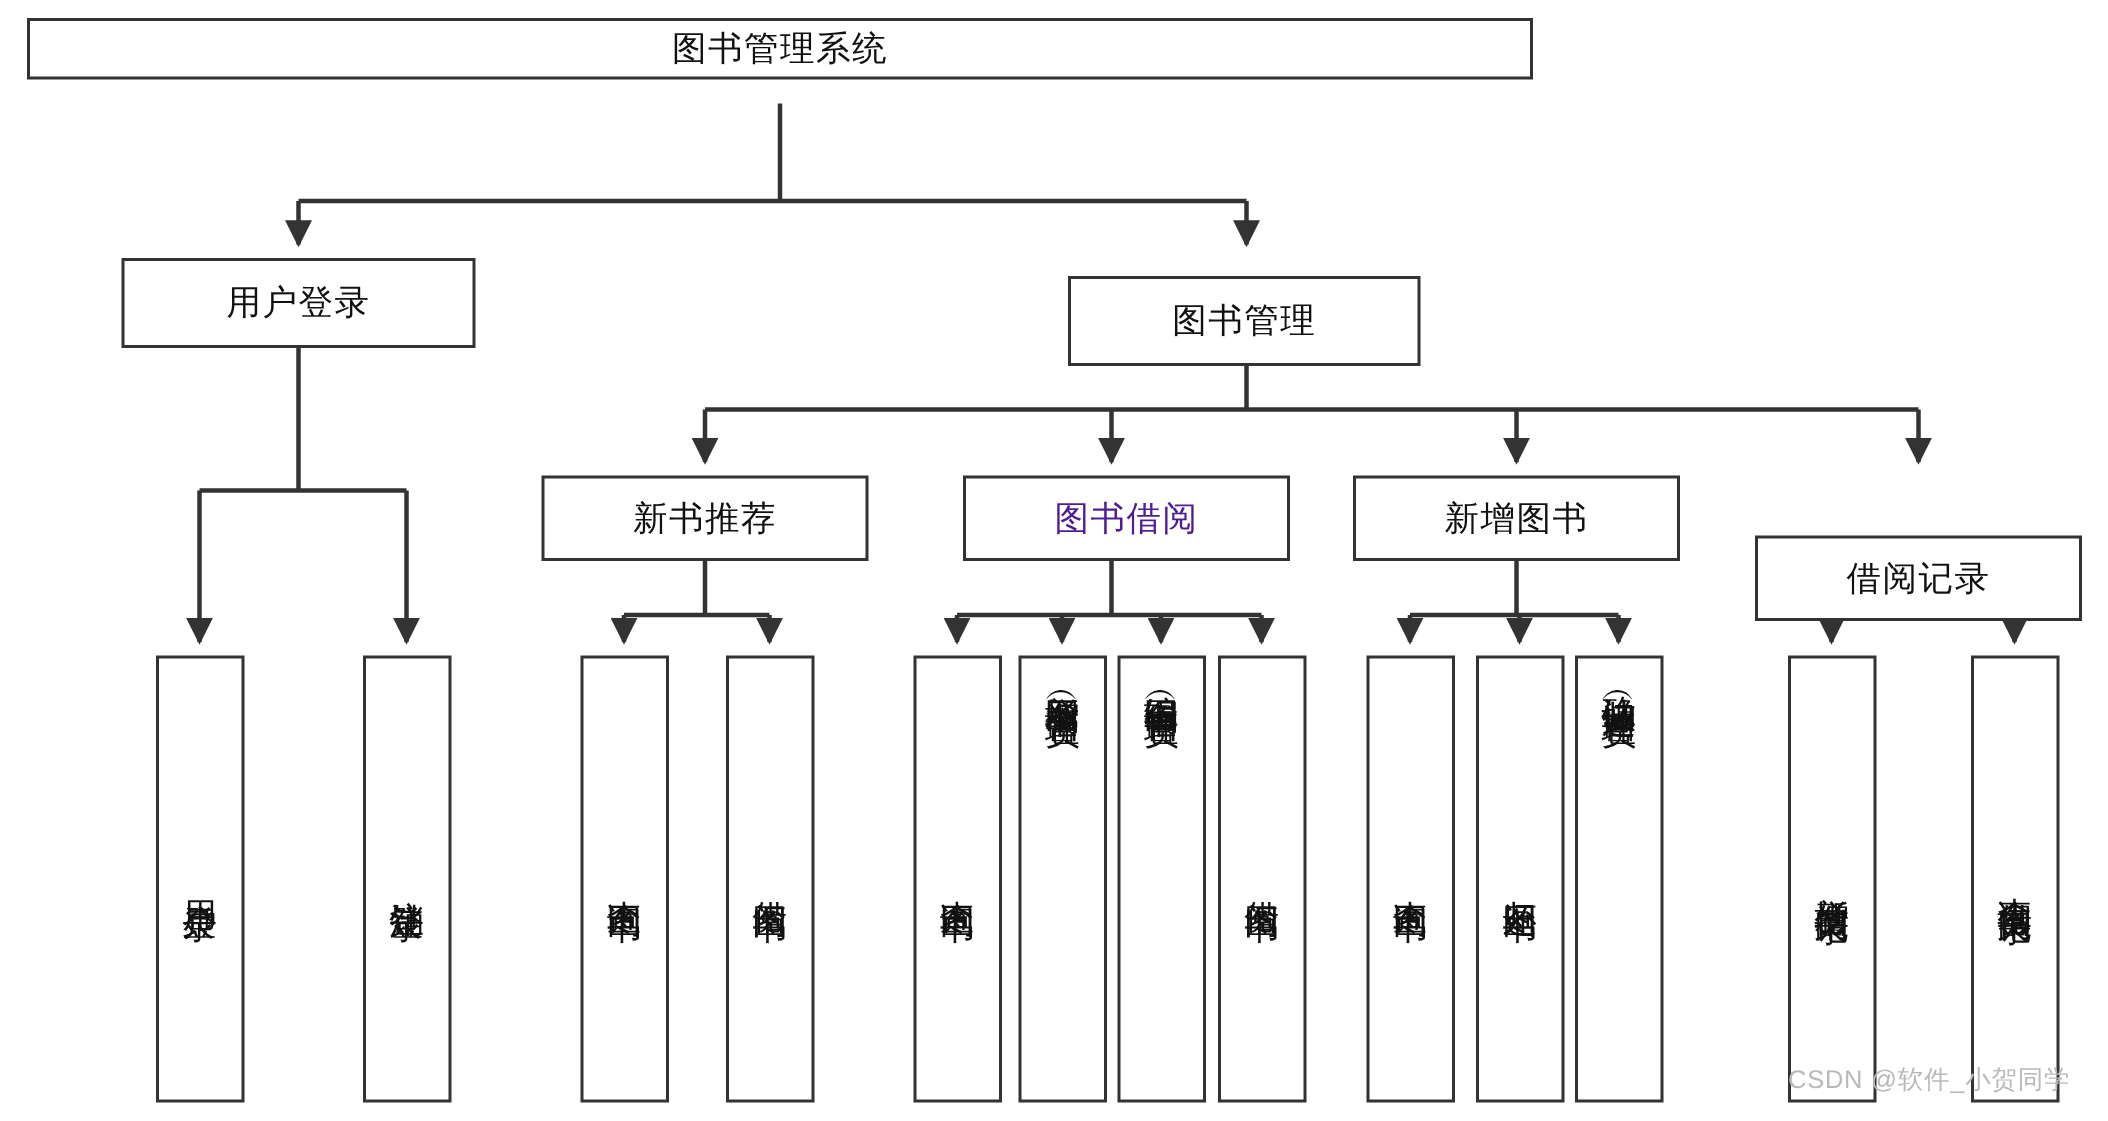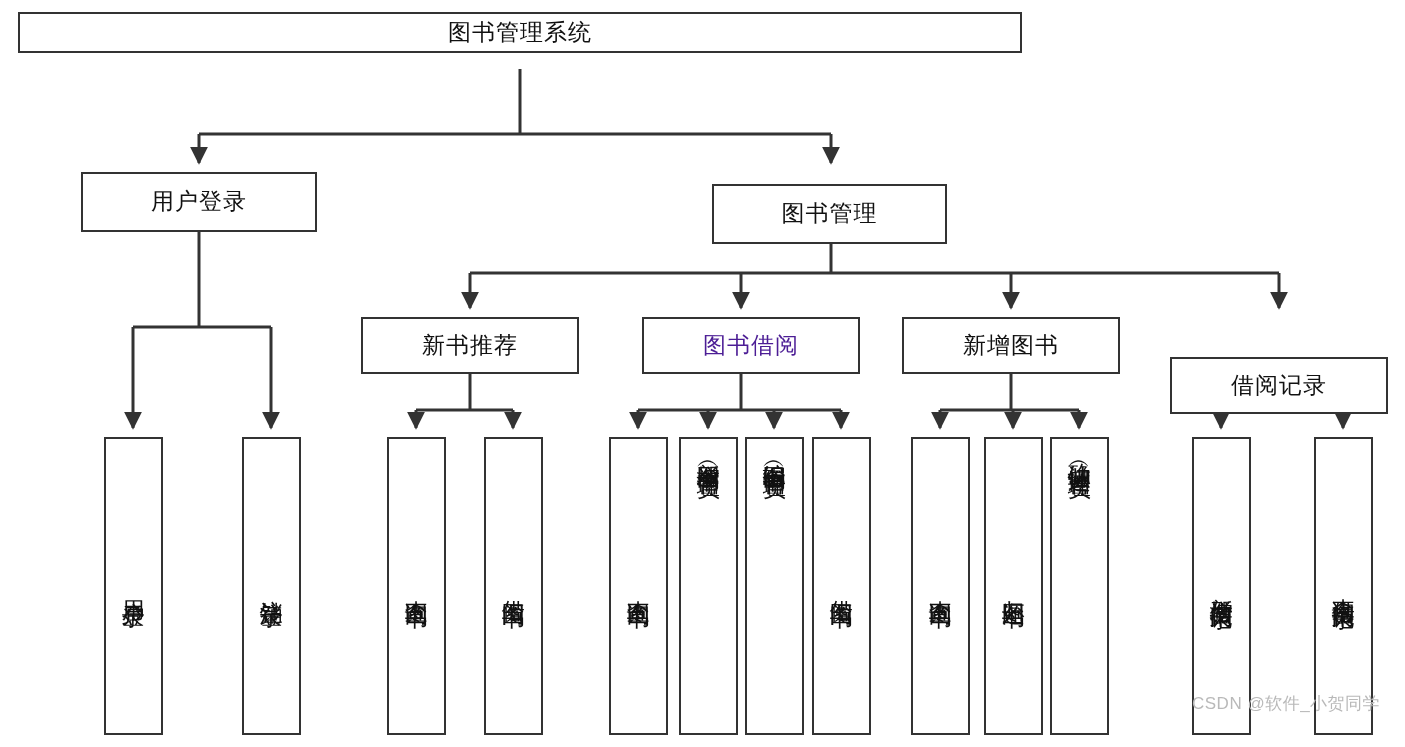--- a/index.html
+++ b/index.html
@@ -173,15 +173,15 @@
   <div class="node vertical" style="left: 1050px; top: 437px; width: 59px; height: 298px; align-items: flex-start; justify-content: center; border-color: rgb(51, 51, 51); background: rgb(255, 255, 255); color: rgb(17, 17, 17);">
     <span class="vlabel">确认归还（管理员）</span>
   </div>
   <div class="node vertical" style="left: 1192px; top: 437px; width: 59px; height: 298px; border-color: rgb(51, 51, 51); background: rgb(255, 255, 255); color: rgb(17, 17, 17);">
     <span class="vlabel">新增借阅记录</span>
   </div>
   <div class="node vertical" style="left: 1314px; top: 437px; width: 59px; height: 298px; border-color: rgb(51, 51, 51); background: rgb(255, 255, 255); color: rgb(17, 17, 17);">
     <span class="vlabel">查询借阅记录</span>
   </div>
 
-  <div class="watermark" style="left: 1192px; top: 692px;">CSDN @软件_小贺同学</div>
+  <div class="watermark" style="left: 1192px; top: 708px;">CSDN @软件_小贺同学</div>
 
 </div>
 
 </body></html>

